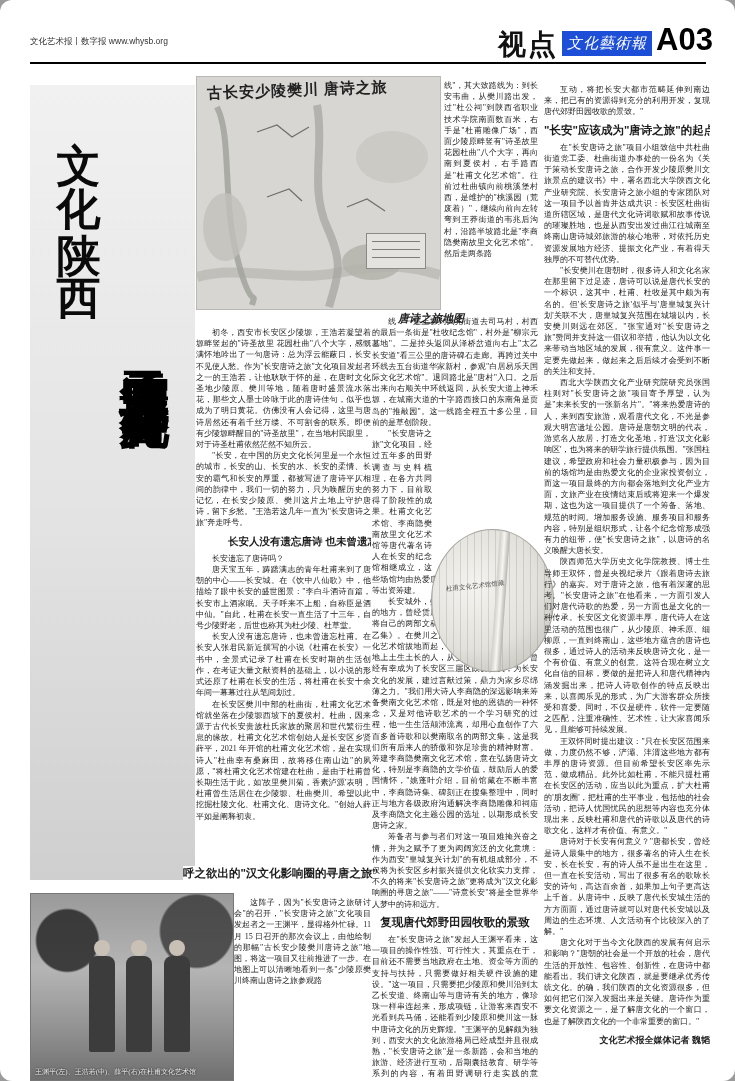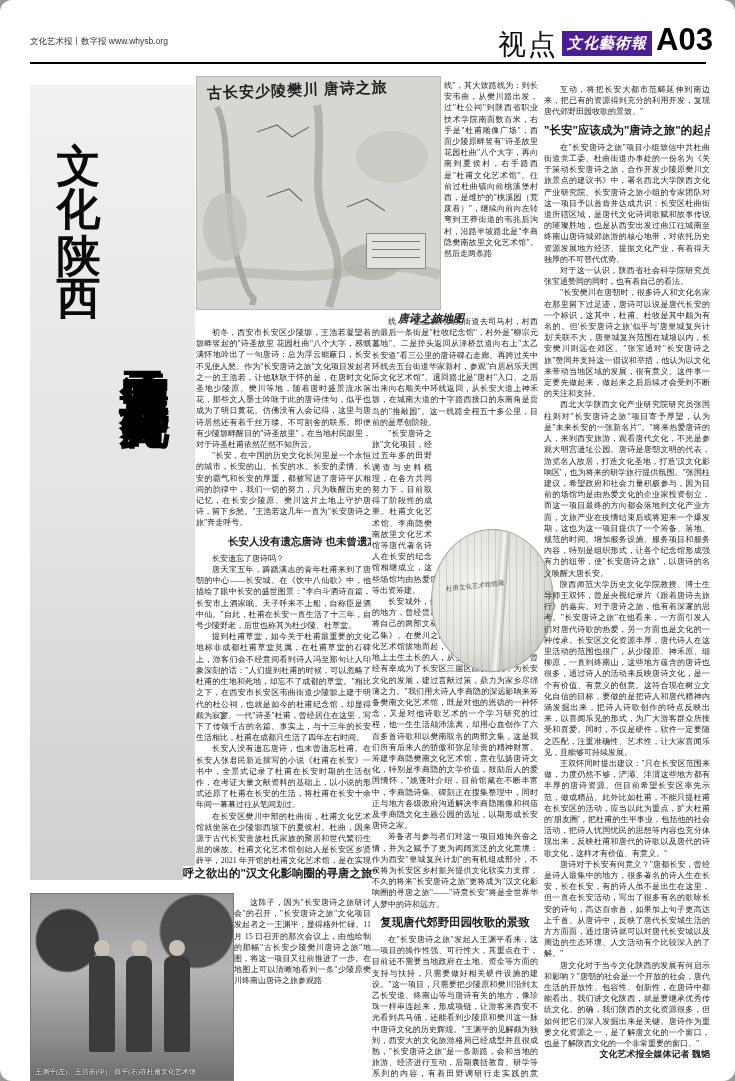--- a/index.html
+++ b/index.html
@@ -3,23 +3,23 @@
 <meta charset="utf-8">
 <style>
   html,body{margin:0;padding:0;background:#9b9b9b;}
   #page{position:relative;width:735px;height:1081px;background:#ffffff;overflow:hidden;
         font-family:"Liberation Serif",serif;color:#1c1c1c;border-radius:12px;}
   .abs{position:absolute;}
   
   .hdr-left{left:30px;top:36px;font-size:8.5px;color:#333;font-family:"Liberation Sans",sans-serif;}
   .credits{left:362px;top:31px;font-size:8px;font-weight:bold;line-height:13px;color:#222;
            font-family:"Liberation Sans",sans-serif;}
-  .section-title{left:498px;top:26px;font-size:28px;font-weight:400;letter-spacing:2px;color:#111;}
-  .masthead{left:562px;top:31px;width:90px;height:25px;background:#4c1d95;color:#fff;
-            display:flex;align-items:center;justify-content:center;font-size:15px;font-weight:bold;
+  .section-title{left:498px;top:26px;font-size:28px;font-weight:700;letter-spacing:2px;color:#111;}
+  .masthead{left:562px;top:31px;width:90px;height:25px;background:#1d4ed8;color:#fff;
+            display:flex;align-items:center;justify-content:center;font-size:15px;font-weight:normal;
             font-family:"Liberation Serif",serif;font-style:italic;letter-spacing:1px;}
   .page-no{left:656px;top:22px;font-size:31px;font-weight:bold;font-family:"Liberation Sans",sans-serif;color:#000;}
   .hdr-rule{left:30px;top:62px;width:676px;height:2px;background:#000;}
   
   .headline-block{left:30px;top:85px;width:165px;height:795px;
       background:linear-gradient(180deg,#f1f1f1 0%,#e3e3e3 55%,#cfcfcf 100%);}
   .v-kicker{left:50px;top:106px;writing-mode:vertical-rl;font-size:44px;font-weight:bold;
       letter-spacing:46px;font-family:"Liberation Sans",sans-serif;color:#0a0a0a;}
   .v-title{left:112px;top:330px;writing-mode:vertical-rl;font-size:50px;font-weight:bold;
       letter-spacing:3px;font-family:"Liberation Sans",sans-serif;color:#000;}
@@ -60,21 +60,21 @@
   .photo{left:30px;top:893px;width:202px;height:186px;
       background:
         radial-gradient(circle at 18% 25%, rgba(40,40,40,.85) 0 14%, rgba(0,0,0,0) 15%),
         radial-gradient(circle at 82% 20%, rgba(55,55,55,.8) 0 16%, rgba(0,0,0,0) 17%),
         linear-gradient(180deg,#9a9a9a 0%,#b5b5b5 40%,#8f8f8f 75%,#6f6f6f 100%);
       border:1px solid #777;overflow:hidden;}
   .fig{position:absolute;bottom:28px;width:26px;height:96px;background:#3c3c3c;border-radius:8px 8px 2px 2px;}
   .fig::before{content:"";position:absolute;top:-16px;left:5px;width:16px;height:16px;border-radius:50%;background:#c9c1b5;}
   .photo-caption{position:absolute;left:4px;bottom:3px;right:4px;font-size:7px;line-height:9.5px;
       color:#f1f1f1;text-shadow:0 0 2px #000;}
-  .byline{display:block;text-align:right;font-weight:bold;font-size:9px;margin-top:0;
+  .byline{display:block;text-align:right;font-weight:bold;font-size:9px;margin-top:8px;
       font-family:"Liberation Sans",sans-serif;text-indent:0;}
 </style>
 </head>
 <body>
 
 <div id="page">
 
   <div class="abs hdr-left">文化艺术报丨数字报 www.whysb.org</div>
   <div class="abs section-title">视点</div>
   <div class="abs masthead">
@@ -111,21 +111,20 @@
   <div class="col route-top">
     <p style="text-indent:0">线"，其大致路线为：到长安韦曲，从樊川路出发，过"杜公祠"到陕西省职业技术学院南面数百米，右手是"杜甫雕像广场"，西面少陵原畔竖有"诗圣故里 花园杜曲"八个大字，再向南到夏侯村，右手路西是"杜甫文化艺术馆"。往前过杜曲镇向前桃溪堡村西，是维护的"桃溪园（荒废着）"，继续向前向左转弯到王莽街道的韦兆后沟村，沿路半坡路北是"李商隐樊南故里文化艺术馆"。然后走两条路</p>
   </div>
 
   <div class="col col1">
     <p>初冬，西安市长安区少陵塬，王浩若凝望着塬畔竖起的"诗圣故里 花园杜曲"八个大字，感慨满怀地吟出了一句唐诗：总为浮云能蔽日，长安不见使人愁。作为"长安唐诗之旅"文化项目发起者之一的王浩若，让他耿耿于怀的是，在唐时文化圣地少陵原、樊川等地，随着唐时盛景流水落花，那些文人墨士吟咏于此的唐诗佳句，似乎也成为了明日黄花。仿佛没有人会记得，这里与唐诗居然还有着千丝万缕、不可割舍的联系。即便有少陵塬畔醒目的"诗圣故里"，在当地村民眼里，对于诗圣杜甫依然茫然不知所云。</p>
     <p>"长安，在中国的历史文化长河里是一个永恒的城市，长安的山、长安的水、长安的柔情、长安的霸气和长安的厚重，都被写进了唐诗平仄相间的韵律中，我们一切的努力，只为唤醒历史的记忆，在长安少陵原、樊川这片土地上守护唐诗，留下乡愁。"王浩若这几年一直为"长安唐诗之旅"奔走呼号。</p>
     <h3 class="inhead">长安人没有遗忘唐诗 也未曾遗忘杜甫</h3>
     <p>长安遗忘了唐诗吗？</p>
     <p>唐天宝五年，踌躇满志的青年杜甫来到了唐朝的中心——长安城。在《饮中八仙歌》中，他描绘了眼中长安的盛世图景："李白斗酒诗百篇，长安市上酒家眠。天子呼来不上船，自称臣是酒中仙。"自此，杜甫在长安一直生活了十三年，自号少陵野老，后世也称其为杜少陵、杜草堂。</p>
-    <p>提到杜甫草堂，如今关于杜甫最重要的文化地标非成都杜甫草堂莫属，在杜甫草堂的石碑上，游客们会不经意间看到诗人冯至那句让人印象深刻的话："人们提到杜甫的时候，可以忽略了杜甫的生地和死地，却忘不了成都的草堂。"相比之下，在西安市长安区韦曲街道少陵塬上建于明代的杜公祠，也就是如今的杜甫纪念馆，却显得颇为寂寥。一代"诗圣"杜甫，曾经居住在这里，写下了传颂千古的名篇。事实上，与十三年的长安生活相比，杜甫在成都只生活了四年左右时间。</p>
     <p>长安人没有遗忘唐诗，也未曾遗忘杜甫。在长安人张君民新近撰写的小说《杜甫在长安》一书中，全景式记录了杜甫在长安时期的生活创作，在考证大量文献资料的基础上，以小说的形式还原了杜甫在长安的生活，将杜甫在长安十余年间一幕幕过往从笔间划过。</p>
     <p>在长安区樊川中部的杜曲街，杜甫文化艺术馆就坐落在少陵塬西坡下的夏侯村。杜曲，因来源于古代长安贵族杜氏家族的聚居和世代繁衍生息的缘故。杜甫文化艺术馆创始人是长安区乡贤薛平，2021 年开馆的杜甫文化艺术馆，是在实现诗人"杜曲幸有桑麻田，故将移住南山边"的夙愿，"将杜甫文化艺术馆建在杜曲，是由于杜甫曾长期生活于此，如'故里樊川菊，香素泸源'表明，杜甫曾生活居住在少陵塬、杜曲樊川。希望以此挖掘杜陵文化、杜甫文化、唐诗文化。"创始人薛平如是阐释初衷。</p>
   </div>
 
   <div class="abs head2">呼之欲出的"汉文化影响圈的寻唐之旅"</div>
   <div class="col col1b">
     <p>这阵子，因为"长安唐诗之旅研讨会"的召开，"长安唐诗之旅"文化项目发起者之一王渊平，显得格外忙碌。11 月 15 日召开的那次会议上，由他绘制的那幅"古长安少陵樊川唐诗之旅"地图，将这一项目又往前推进了一步。在地图上可以清晰地看到一条"少陵原樊川终南山唐诗之旅参观路</p>
   </div>
 
   <div class="col col2">
@@ -140,21 +139,20 @@
 
   <div class="abs inset">
     <div class="inset-fold"></div>
     <div class="inset-caption">杜甫文化艺术馆馆藏</div>
   </div>
 
   <div class="col col3">
     <p>互动，将把长安大都市范畴延伸到南边来，把已有的资源得到充分的利用开发，复现唐代郊野田园牧歌的景致。"</p>
     <h3 class="inhead">"长安"应该成为"唐诗之旅"的起点</h3>
     <p>在"长安唐诗之旅"项目小组致信中共杜曲街道党工委、杜曲街道办事处的一份名为《关于策动长安唐诗之旅，合作开发少陵原樊川文旅景点的建议书》中，署名西北大学陕西文化产业研究院、长安唐诗之旅小组的专家团队对这一项目予以首肯并达成共识：长安区杜曲街道所辖区域，是唐代文化诗词歌赋和故事传说的璀璨胜地，也是从西安出发过曲江往城南至终南山唐诗城郊旅游的核心地带，对依托历史资源发展地方经济、提振文化产业，有着得天独厚的不可替代优势。</p>
-    <p>对于这一认识，陕西省社会科学院研究员张宝通赞同的同时，也有着自己的看法。</p>
     <p>"长安樊川在唐朝时，很多诗人和文化名家在那里留下过足迹，唐诗可以说是唐代长安的一个标识，这其中，杜甫、杜牧是其中颇为有名的。但'长安唐诗之旅'似乎与'唐皇城复兴计划'关联不大，唐皇城复兴范围在城墙以内，长安樊川则远在郊区。"张宝通对"长安唐诗之旅"赞同并支持这一倡议和举措，他认为以文化来带动当地区域的发展，很有意义。这件事一定要先做起来，做起来之后后续才会受到不断的关注和支持。</p>
     <p>西北大学陕西文化产业研究院研究员张国柱则对"长安唐诗之旅"项目寄予厚望，认为是"未来长安的一张新名片"。"将来热爱唐诗的人，来到西安旅游，观看唐代文化，不光是参观大明宫遗址公园。唐诗是唐朝文明的代表，游览名人故居，打造文化圣地，打造'汉文化影响区'，也为将来的研学旅行提供氛围。"张国柱建议，希望政府和社会力量积极参与，因为目前的场馆均是由热爱文化的企业家投资创立，而这一项目最终的方向都会落地到文化产业方面，文旅产业在疫情结束后或将迎来一个爆发期，这也为这一项目提供了一个筹备、落地、规范的时间。增加服务设施、服务项目和服务内容，特别是组织形式，让各个纪念馆形成强有力的纽带，使"长安唐诗之旅"，以唐诗的名义唤醒大唐长安。</p>
     <p>陕西师范大学历史文化学院教授、博士生导师王双怀，曾是央视纪录片《跟着唐诗去旅行》的嘉宾。对于唐诗之旅，他有着深邃的思考。"长安唐诗之旅"在他看来，一方面引发人们对唐代诗歌的热爱，另一方面也是文化的一种传承。长安区文化资源丰厚，唐代诗人在这里活动的范围也很广，从少陵原、神禾原、细柳原，一直到终南山，这些地方蕴含的唐诗也很多，通过诗人的活动来反映唐诗文化，是一个有价值、有意义的创意。这符合现在树立文化自信的目标，要做的是把诗人和唐代精神内涵发掘出来，把诗人诗歌创作的特点反映出来，以喜闻乐见的形式，为广大游客群众所接受和喜爱。同时，不仅是硬件，软件一定要随之匹配，注重准确性、艺术性，让大家喜闻乐见，且能够可持续发展。</p>
     <p>王双怀同时提出建议："只在长安区范围来做，力度仍然不够，浐灞、沣渭这些地方都有丰厚的唐诗资源。但目前希望长安区率先示范，做成精品。此外比如杜甫，不能只提杜甫在长安区的活动，应当以此为重点，扩大杜甫的'朋友圈'，把杜甫的生平事业，包括他的社会活动，把诗人忧国忧民的思想等内容也充分体现出来，反映杜甫和唐代的诗歌以及唐代的诗歌文化，这样才有价值、有意义。"</p>
     <p>唐诗对于长安有何意义？"唐都长安，曾经是诗人最集中的地方，很多著名的诗人生在长安，长在长安，有的诗人虽不是出生在这里，但一直在长安活动，写出了很多有名的歌咏长安的诗句，高达百余首，如果加上句子更高达上千首。从唐诗中，反映了唐代长安城生活的方方面面，通过唐诗就可以对唐代长安城以及周边的生态环境、人文活动有个比较深入的了解。"</p>
     <p>唐文化对于当今文化陕西的发展有何启示和影响？"唐朝的社会是一个开放的社会，唐代生活的开放性、包容性、创新性，在唐诗中都能看出。我们讲文化陕西，就是要继承优秀传统文化。的确，我们陕西的文化资源很多，但如何把它们深入发掘出来是关键。唐诗作为重要文化资源之一，是了解唐文化的一个窗口，也是了解陕西文化的一个非常重要的窗口。"</p>
     <span class="byline">文化艺术报全媒体记者 魏韬</span>
   </div>
 
   <div class="abs photo">

